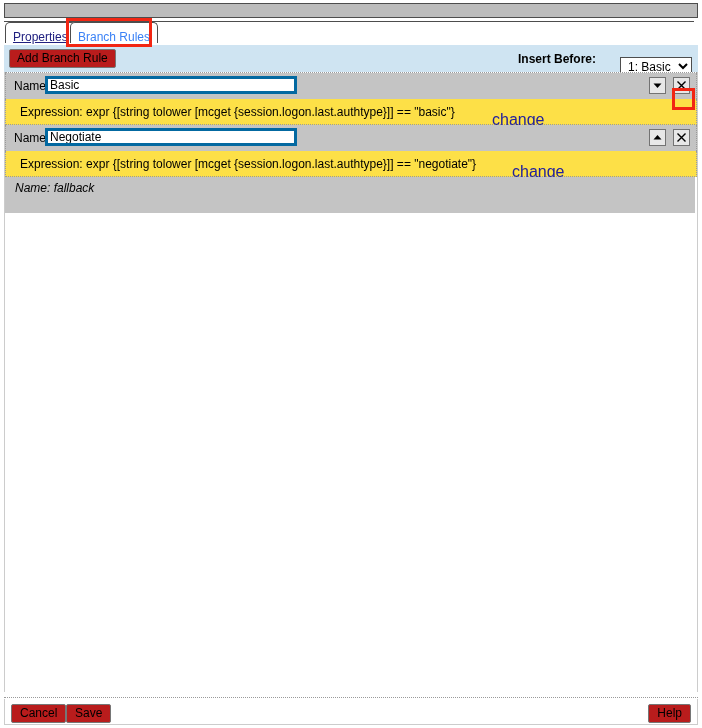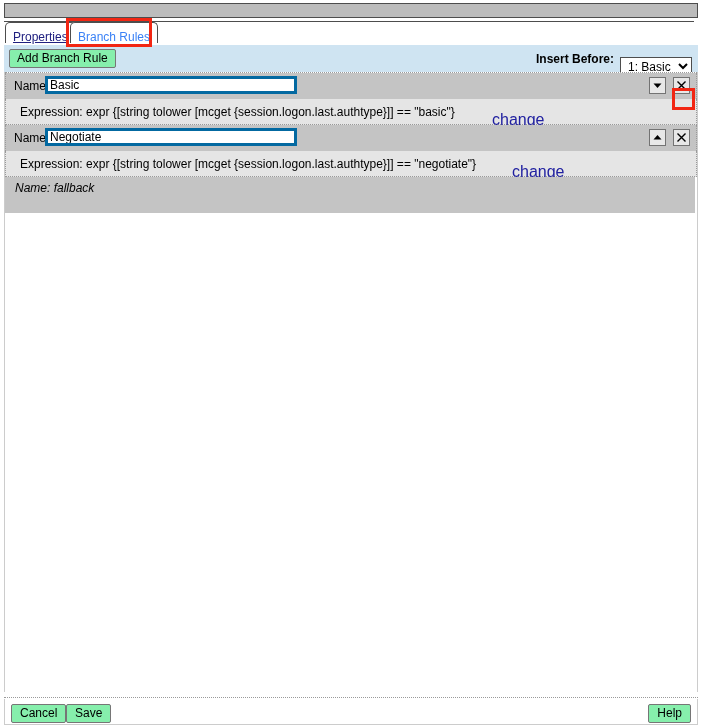--- a/index.html
+++ b/index.html
@@ -111,21 +111,21 @@
     top: 45px;
     width: 694px;
     height: 27px;
     background: #cfe4f2;
     box-sizing: border-box;
   }
   .btn {
     font-family: "Liberation Sans", sans-serif;
     font-size: 12px;
     color: #000000;
-    background: #86efac;
+    background: #b91c1c;
     border: 1px solid #767676;
     border-radius: 2px;
     padding: 2px 7px;
     box-sizing: border-box;
     cursor: default;
     line-height: normal;
   }
   .add-rule-btn {
     position: absolute;
     left: 5px;
@@ -134,21 +134,21 @@
     padding: 0 7px;
     line-height: 17px;
   }
   .insert-before-wrap {
     position: absolute;
     right: 6px;
     top: 4px;
     height: 19px;
     display: flex;
     align-items: center;
-    gap: 6px;
+    gap: 24px;
   }
   .insert-before-label {
     font-size: 12px;
     font-weight: bold;
     color: #000;
   }
   .insert-before-select {
     width: 72px;
     height: 19px;
     font-family: "Liberation Sans", sans-serif;
@@ -217,21 +217,21 @@
     justify-content: center;
     cursor: default;
   }
   .icon-btn svg { display: block; }
   .btn-move { right: 30px; }
   .btn-del  { right: 6px; }
 
   .rule-expr-row {
     position: relative;
     height: 26px;
-    background: #e5e5e5;
+    background: #fde047;
     box-sizing: border-box;
     border: 1px dotted #9a9a9a;
     border-top: none;
   }
   .rule-expr-text {
     position: absolute;
     left: 14px;
     top: 6px;
     font-size: 12px;
     white-space: nowrap;

